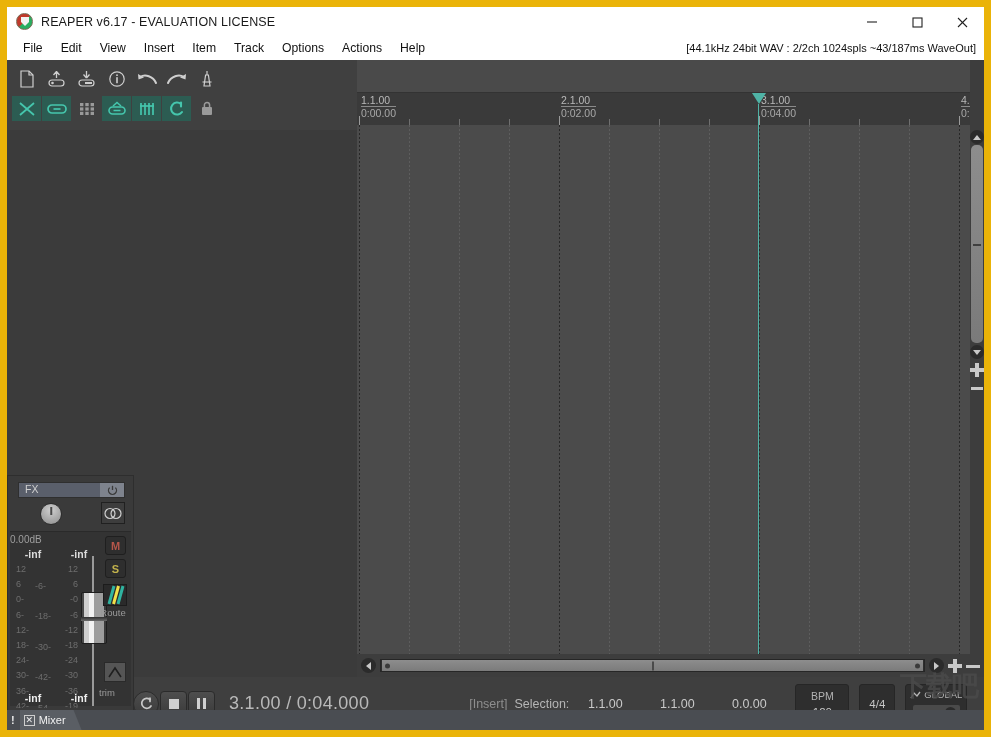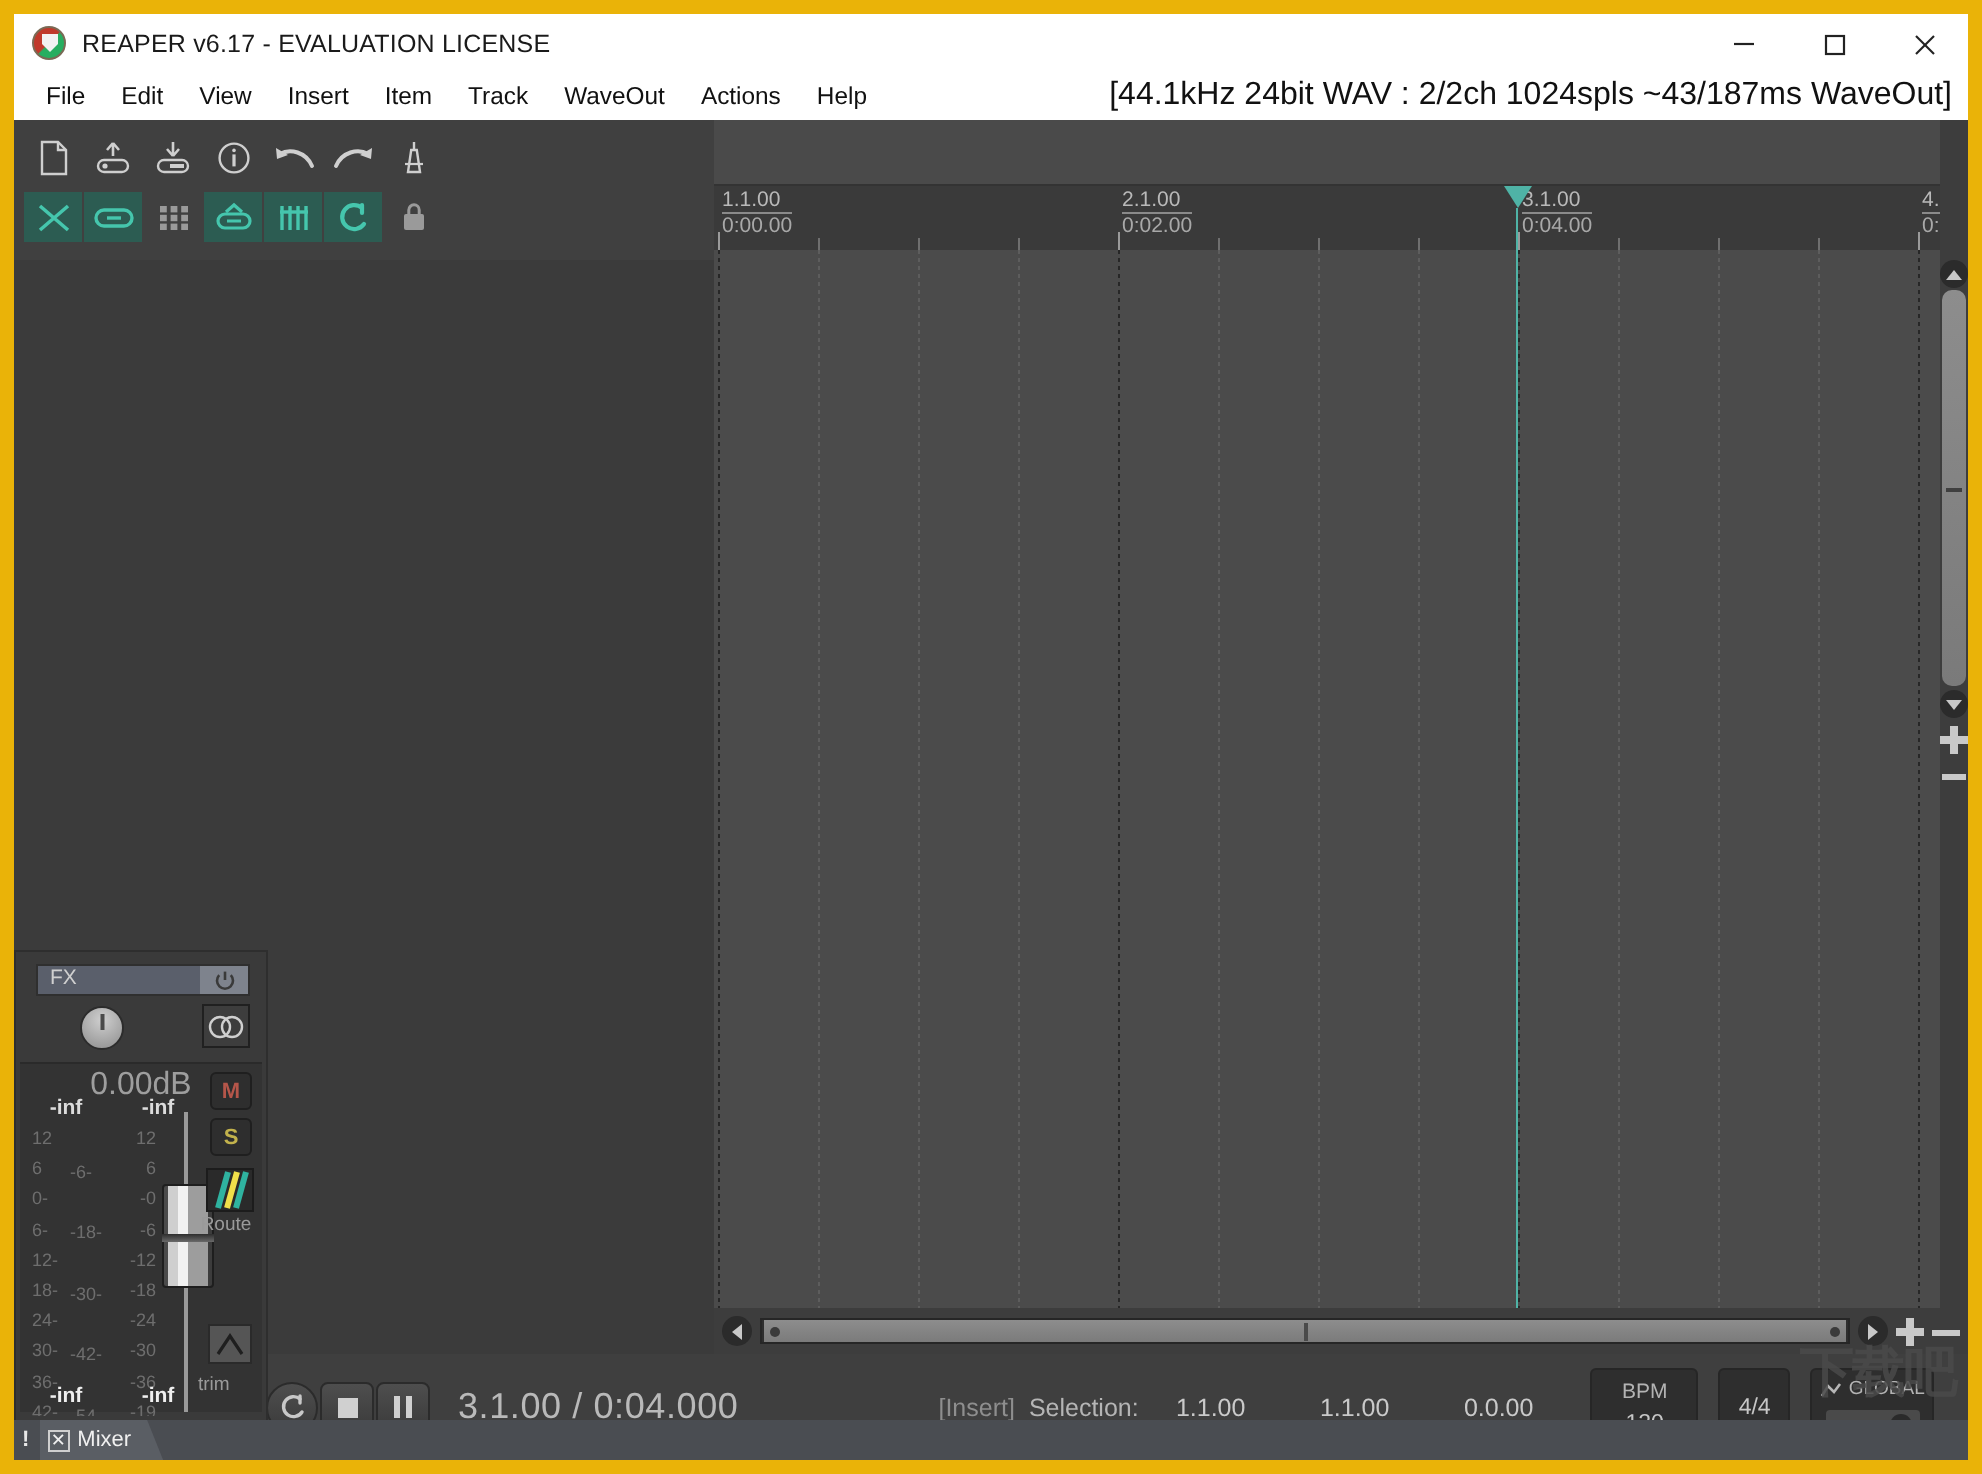--- a/index.html
+++ b/index.html
@@ -49,21 +49,21 @@
   .menubar {
     position: absolute; top: 29px; left: 0; right: 0; height: 24px;
     background: #ffffff;
     display: flex; align-items: center; padding-left: 7px;
   }
   .menu-item {
     font-size: 12.2px; color: #111; padding: 3px 9px; white-space: nowrap;
   }
   .audio-status {
     margin-left: auto; margin-right: 8px;
-    font-size: 16px; color: #111; white-space: nowrap;
+    font-size: 11px; color: #111; white-space: nowrap;
   }
 
   
   .body-area {
     position: absolute; top: 53px; left: 0; right: 0; bottom: 0;
     background: #3b3b3b;
   }
 
   
   .toolbar {
@@ -283,22 +283,22 @@
                  display:flex;align-items:center;justify-content:center; }
   .knob2 { position:absolute; left:32px; top:27px; width:22px; height:22px; border-radius:50%;
            background: radial-gradient(circle at 50% 30%, #cfcfcf, #8d8d8d); border:1px solid #2c2c2c; }
   .knob2 i { position:absolute; left:50%; top:3px; width:1.5px;height:8px;background:#4a4a4a;transform:translateX(-50%); }
   .pan-btn { position:absolute; right:8px; top:26px; width:24px; height:22px;
              background:#3d3d3d; border:1px solid #202020;
              display:flex;align-items:center;justify-content:center; }
 
   .mix-main { position:absolute; left:2px; right:2px; top:55px; bottom:26px;
               background:#333333; border-top:1px solid #2a2a2a; }
-  .db-read { position:absolute; top:2px; left:0; right:0; text-align:center;
-             font-size:16px; color:#9e9e9e; }
+  .db-read { position:absolute; top:2px; left:0; right:0; text-align:left;
+             font-size:10px; color:#9e9e9e; }
   .inf-top { position:absolute; top:16px; left:0; width:92px; display:flex; }
   .inf-top span { flex:1; text-align:center; font-size:10.5px; color:#dcdcdc; font-weight:bold; }
   .inf-bot { position:absolute; bottom:2px; left:0; width:92px; display:flex; }
   .inf-bot span { flex:1; text-align:center; font-size:10.5px; color:#efefef; font-weight:bold; }
 
   .scaleL, .scaleR, .scaleM { position:absolute; font-size:9px; color:#6e6e6e; }
   .scaleL { left: 6px; top: 30px; }
   .scaleR { left: 48px; top: 30px; text-align:right; width: 20px; }
   .scaleM { left: 25px; top: 39px; }
   .scaleL div, .scaleR div { line-height: 15.2px; }
@@ -389,21 +389,21 @@
     </div>
   </div>
 
   <div class="menubar">
     <div class="menu-item">File</div>
     <div class="menu-item">Edit</div>
     <div class="menu-item">View</div>
     <div class="menu-item">Insert</div>
     <div class="menu-item">Item</div>
     <div class="menu-item">Track</div>
-    <div class="menu-item">WaveOut</div>
+    <div class="menu-item">Options</div>
     <div class="menu-item">Actions</div>
     <div class="menu-item">Help</div>
     <div class="audio-status">[44.1kHz 24bit WAV : 2/2ch 1024spls ~43/187ms WaveOut]</div>
   </div>
 
   <div class="body-area">
 
     <div class="toolbar">
       <div class="tb-row r1">
         <div class="tbbtn">

